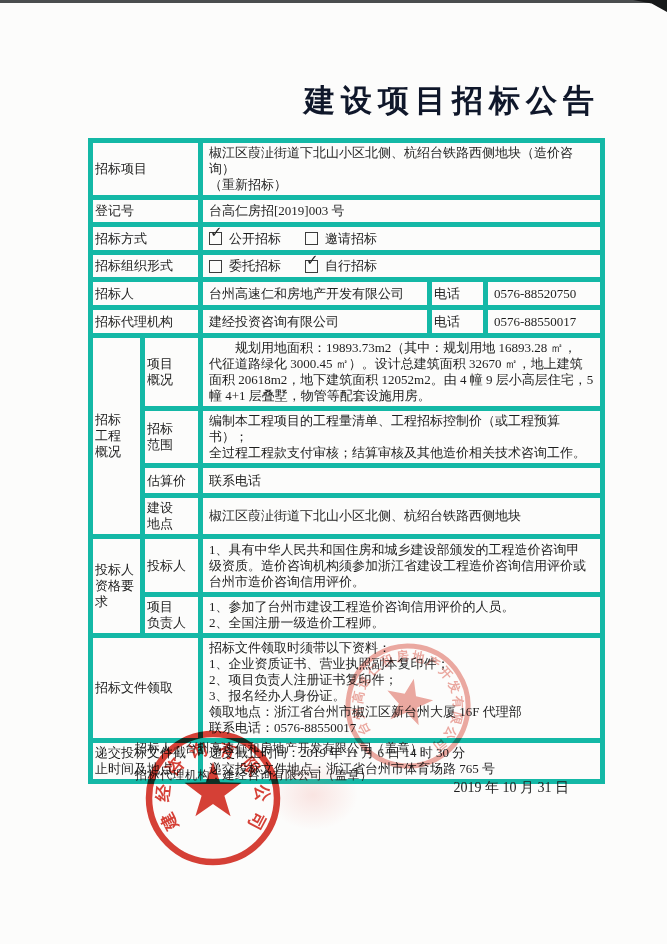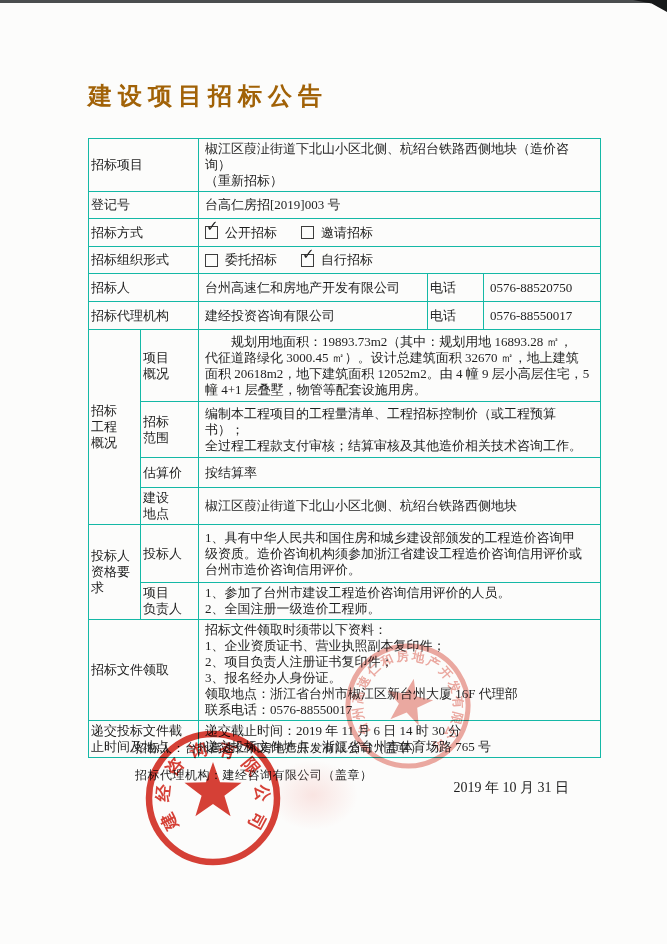--- a/index.html
+++ b/index.html
@@ -12,31 +12,31 @@
     position:relative; width:667px; height:944px; overflow:hidden;
     background:#fcfcfb; color:#1d1d1d;
   }
   
   .scan-topline { position:absolute; top:0; left:0; width:667px; height:3px; background:#4a4d4e; }
   .scan-corner  { position:absolute; top:0; right:0; width:34px; height:12px; background:#17191a;
                   clip-path:polygon(0 0,100% 0,100% 100%,55% 30%); }
 
   .doc-title {
     position:absolute; top:80px; left:88px; width:512px;
-    text-align:left; font-size:24px; font-weight:bold; letter-spacing:6px;
-    color:#a16207;
+    text-align:right; font-size:31px; font-weight:bold; letter-spacing:6px;
+    color:#0f172a;
   }
 
   table.doc-table {
     position:absolute; top:138px; left:88px; width:512px;
     border-collapse:collapse; table-layout:fixed;
     font-size:13px; color:#1e1e1e;
   }
   .doc-table td {
-    border:1px solid #14b8a6;
+    border:5px solid #14b8a6;
     padding:2px 6px;
     vertical-align:middle;
     line-height:16px;
   }
   .doc-table td.lbl {
     text-align:left; padding:2px 2px;
     white-space:pre-line;
   }
   .doc-table td.val { white-space:pre-line; }
 
@@ -144,21 +144,21 @@
 幢 4+1 层叠墅，物管等配套设施用房。</td>
       </tr>
       <tr style="height:56px">
         <td class="lbl">招标
 范围</td>
         <td class="val" colspan="3">编制本工程项目的工程量清单、工程招标控制价（或工程预算书）；
 全过程工程款支付审核；结算审核及其他造价相关技术咨询工作。</td>
       </tr>
       <tr style="height:30px">
         <td class="lbl">估算价</td>
-        <td class="val" colspan="3">按结算率</td>
+        <td class="val" colspan="3">联系电话</td>
       </tr>
       <tr style="height:34px">
         <td class="lbl">建设
 地点</td>
         <td class="val" colspan="3">椒江区葭沚街道下北山小区北侧、杭绍台铁路西侧地块</td>
       </tr>
       <tr style="height:58px">
         <td class="lbl" rowspan="2">投标人
 资格要
 求</td>

